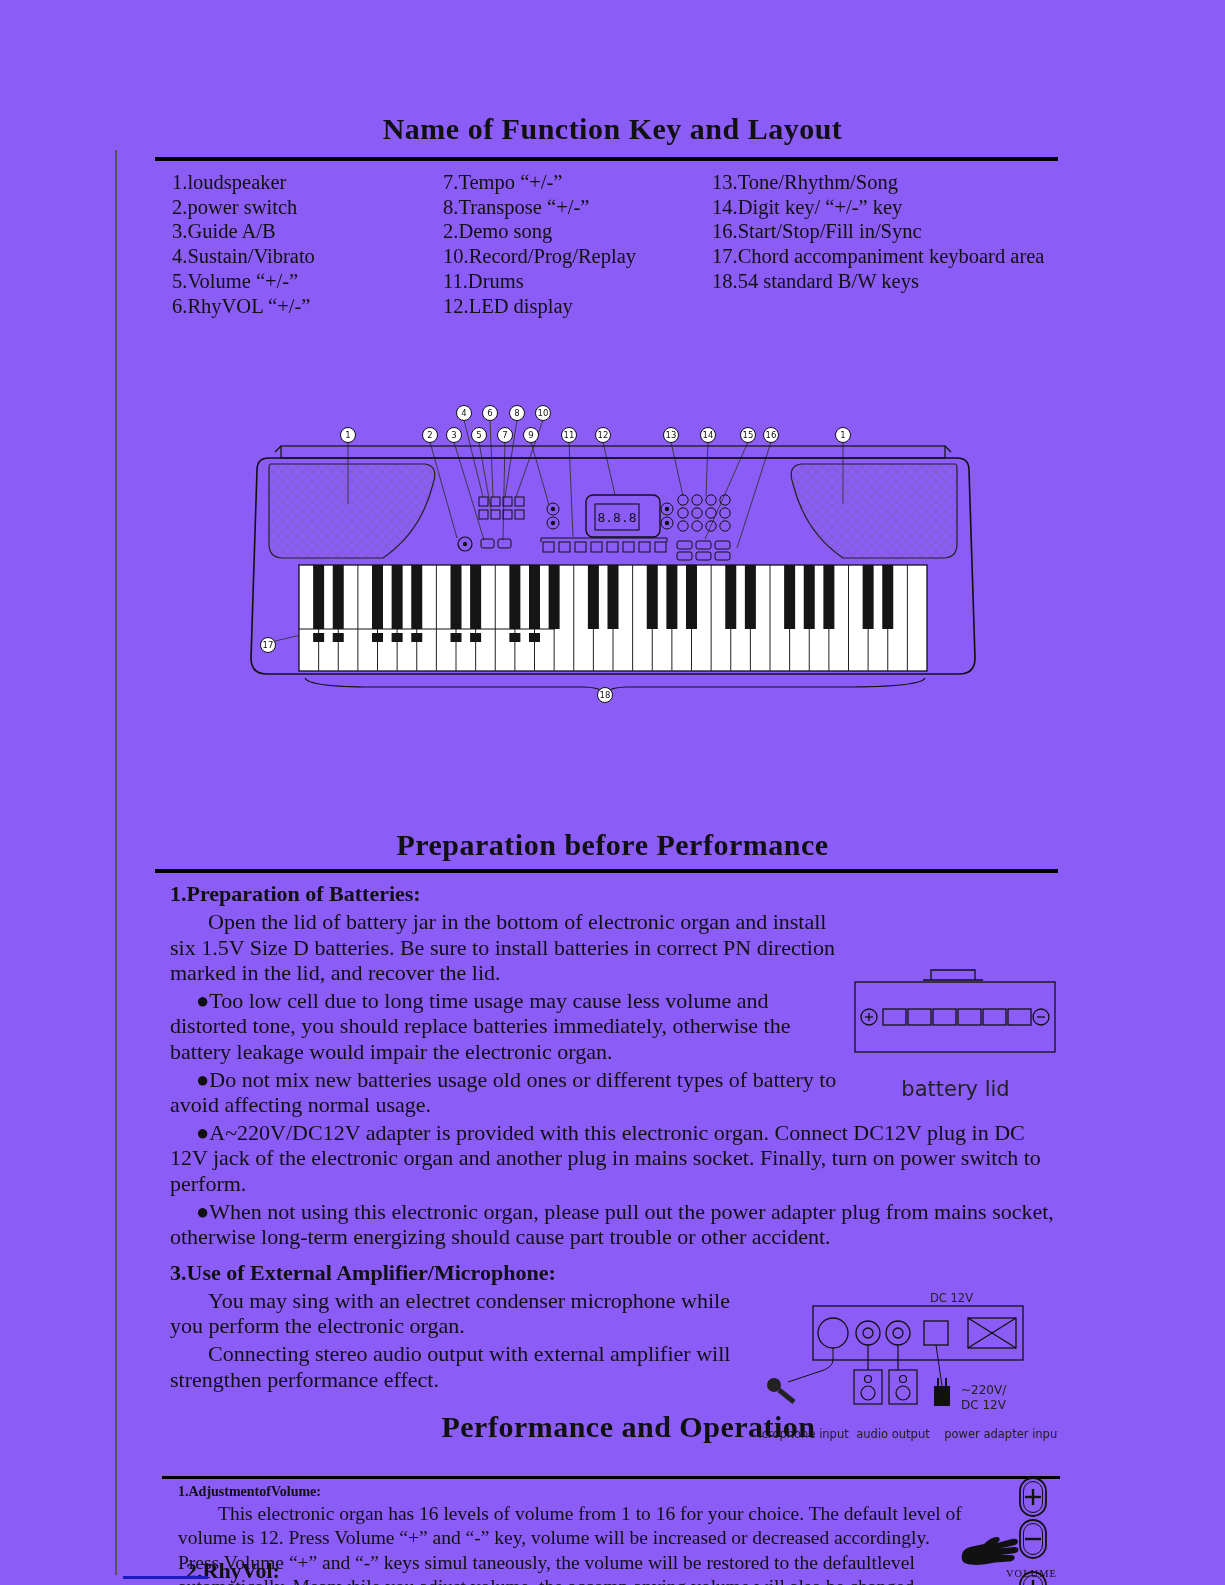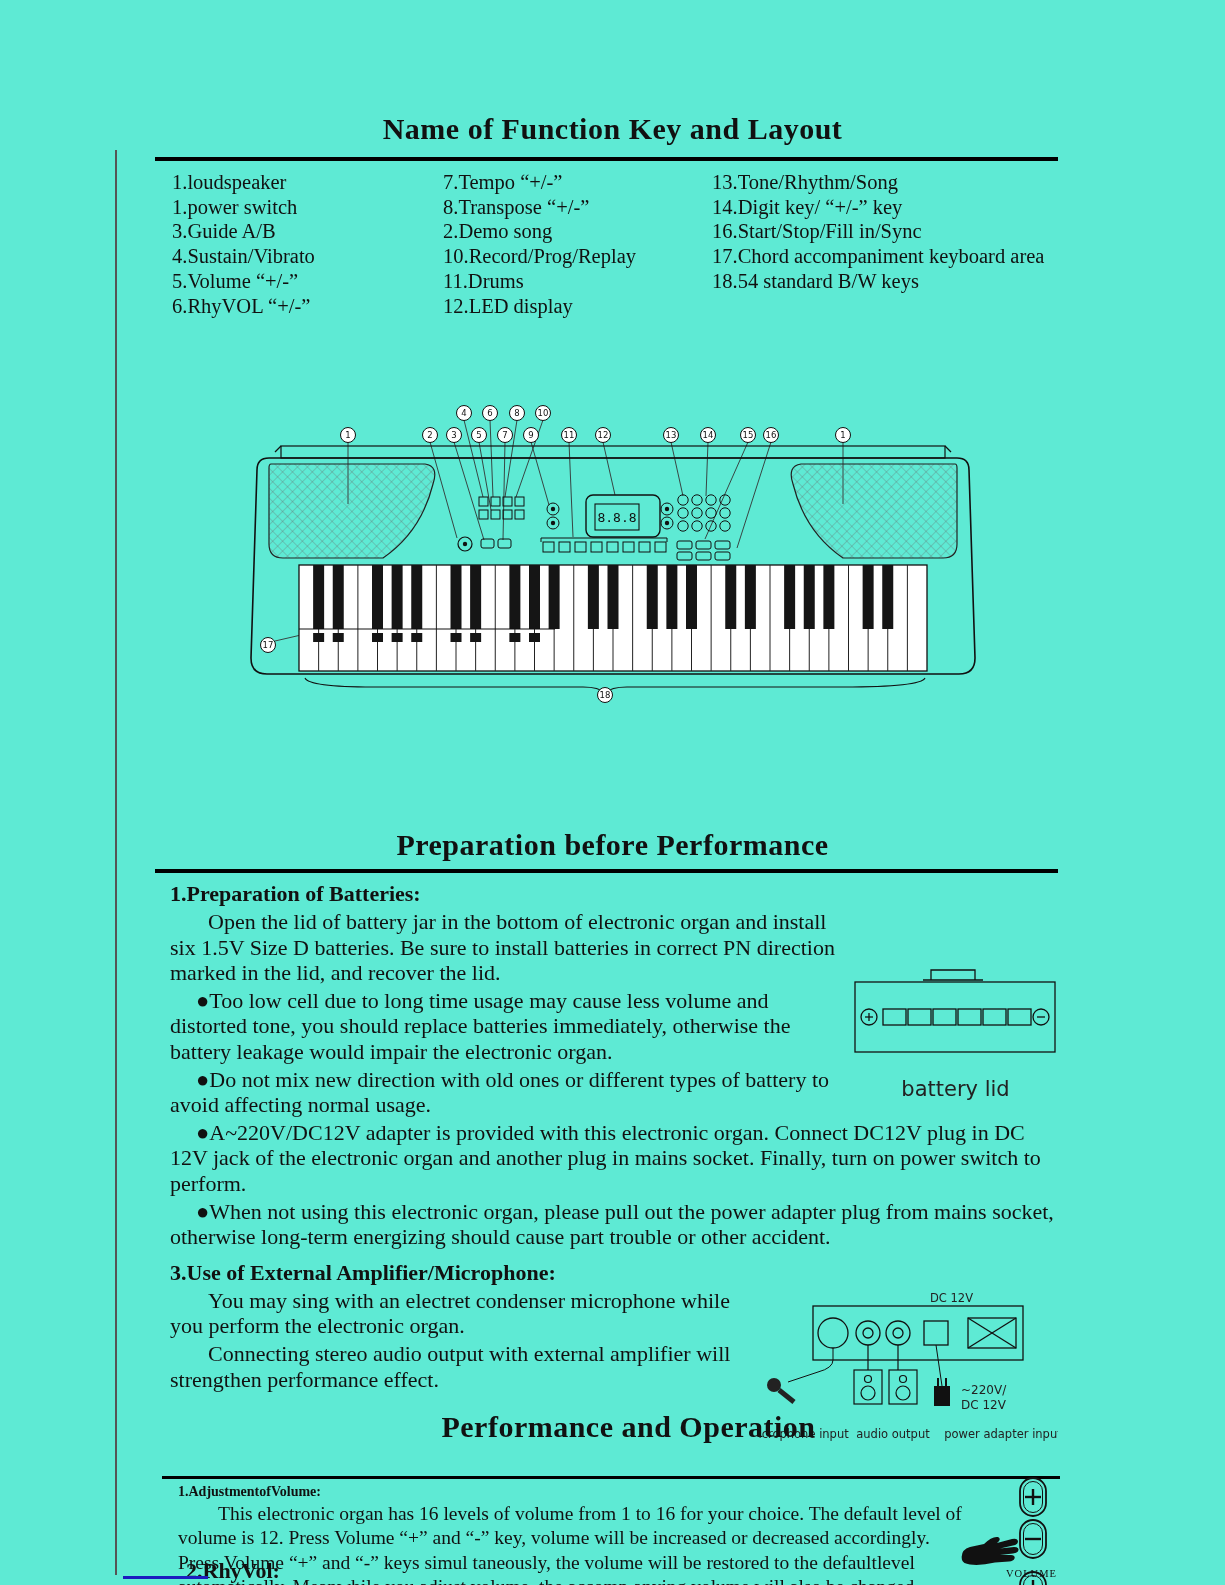--- a/index.html
+++ b/index.html
@@ -1,16 +1,16 @@
 <!DOCTYPE html>
 <html><head>
 <meta charset="utf-8">
 <style>
   html,body{margin:0;padding:0;background:#e8e8e8;}
-  .page{position:relative;width:1225px;height:1585px;background:#5eead4;overflow:hidden;
+  .page{position:relative;width:1225px;height:1585px;background:#8b5cf6;overflow:hidden;
         font-family:"Liberation Serif",serif;color:#111;}
   .abs{position:absolute;}
   .h1{font-weight:700;font-size:30px;text-align:center;width:100%;letter-spacing:.5px;}
   .rule{background:#000;}
   .left-edge{background:#555;}
   .fk-wrap{display:flex;}
   .fk-col{font-size:20.5px;line-height:24.7px;white-space:nowrap;}
   .fk-item{margin:0;}
   h2.sub{font-size:22px;font-weight:700;margin:10px 0 2px 0;}
   h2.clr{clear:right;}
@@ -37,21 +37,21 @@
 <div class="page">
 
   <div class="abs left-edge" style="left:115px;top:150px;width:1.5px;height:1425px;"></div>
 
   <div class="abs h1" style="top:112px;left:0;">Name of Function Key and Layout</div>
   <div class="abs rule" style="left:155px;top:157px;width:903px;height:4px;"></div>
 
   <div class="abs fk-wrap" style="left:172px;top:170px;width:890px;">
     <div class="fk-col" style="width:271px;">
       <div class="fk-item">1.loudspeaker</div>
-      <div class="fk-item">1.power switch</div>
+      <div class="fk-item">2.power switch</div>
       <div class="fk-item">3.Guide A/B</div>
       <div class="fk-item">4.Sustain/Vibrato</div>
       <div class="fk-item">5.Volume “+/-”</div>
       <div class="fk-item">6.RhyVOL “+/-”</div>
     </div>
     <div class="fk-col" style="width:269px;">
       <div class="fk-item">7.Tempo “+/-”</div>
       <div class="fk-item">8.Transpose “+/-”</div>
       <div class="fk-item">2.Demo song</div>
       <div class="fk-item">10.Record/Prog/Replay</div>
@@ -347,21 +347,21 @@
             <rect x="105" y="43" width="23" height="16"></rect>
           <rect x="130" y="43" width="23" height="16"></rect>
             <rect x="155" y="43" width="23" height="16"></rect>
         </g>
       </svg>
       <div class="cap">battery lid</div>
     </div>
 
     <p class="ind">Open the lid of battery jar in the bottom of electronic organ and install six 1.5V Size D batteries. Be sure to install  batteries in correct PN direction marked in the lid, and recover the lid.</p>
     <p class="bul">●Too low cell due to long time usage may cause less volume and distorted tone, you should replace batteries immediately, otherwise the battery leakage would  impair  the electronic organ.</p>
-    <p class="bul">●Do not mix new direction with old ones or different types of battery to avoid affecting normal usage.</p>
+    <p class="bul">●Do not mix new batteries usage old ones or different types of battery to avoid affecting normal usage.</p>
 
     <p class="bul">●A~220V/DC12V adapter is provided with this electronic organ.  Connect DC12V plug in DC 12V jack of the  electronic organ and another plug in mains socket.  Finally, turn on power switch to perform.</p>
     <p class="bul">●When not using this electronic organ, please pull out the power adapter plug from mains socket, otherwise long-term  energizing should cause part trouble or other accident.</p>
 
     <h2 class="sub">3.Use of External Amplifier/Microphone:</h2>
 
     <div class="fig-mic">
       <svg width="300" height="155" viewBox="0 0 300 155">
         <text class="sans" x="172" y="12" font-size="11.5">DC 12V</text>
         <g class="sk" stroke-width="1.3">

